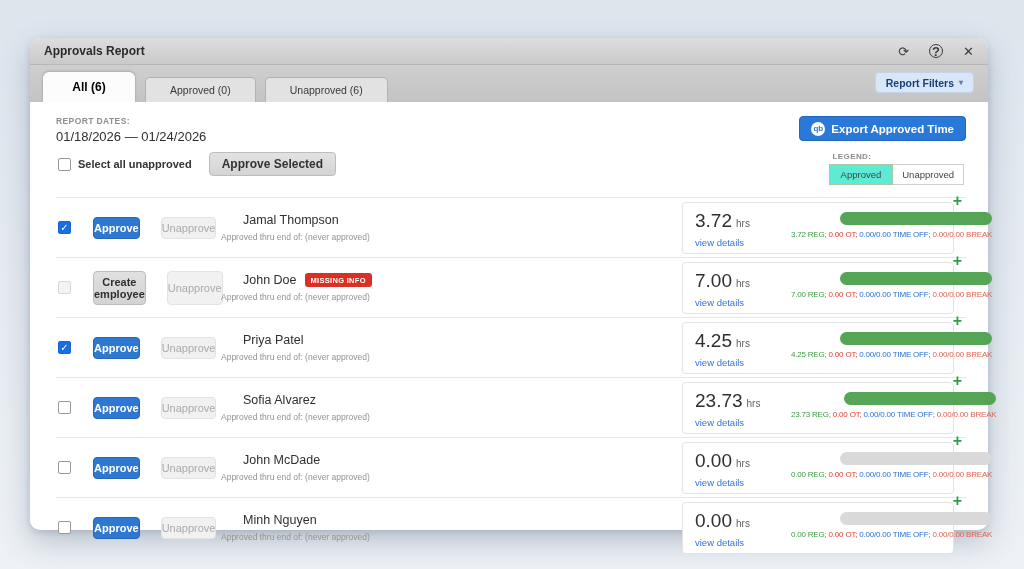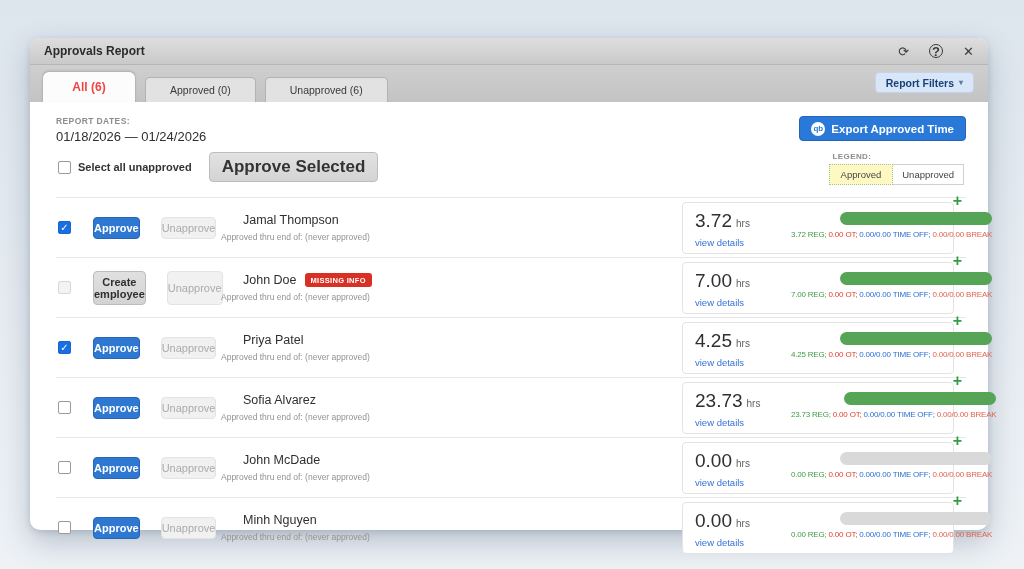--- a/index.html
+++ b/index.html
@@ -20,21 +20,21 @@
   .tb-icons span { font-size:13px; cursor:default; line-height:1; }
   .icon-help { display:inline-block; width:14px; height:14px; border:1.4px solid #3c3c3c;
     border-radius:50%; font-size:9px; text-align:center; line-height:12px; font-weight:bold; }
 
   
   .tabstrip { position:relative; height:37px;
     background:linear-gradient(#cfcfcf,#c3c3c3); }
   .tabs { position:absolute; left:12px; bottom:0; display:flex; align-items:flex-end; }
   .tab { cursor:pointer; }
   .tab.active { width:94px; height:31px; background:#fcfcfc; border:1px solid #b5b5b5; border-bottom:none;
-    border-radius:7px 7px 0 0; font-size:12px; font-weight:bold; color:#ef4444;
+    border-radius:7px 7px 0 0; font-size:12px; font-weight:bold; color:#000000;
     display:flex; align-items:center; justify-content:center; box-shadow:0 -1px 2px rgba(0,0,0,.08); }
   .tab.inactive { height:25px; background:#e2e2e2; border:1px solid #b2b2b2; border-bottom:none;
     border-radius:5px 5px 0 0; font-size:10.5px; color:#3a3a3a; padding:0 24px;
     display:flex; align-items:center; margin-left:9px; }
   .report-filters { position:absolute; right:14px; top:7px; height:21px;
     background:#d9e6f7; border:1px solid #c2d3ea; border-radius:4px;
     font-size:10.5px; font-weight:bold; color:#16407a; padding:9px 10px;
     display:flex; align-items:center; gap:5px; cursor:pointer; }
   .report-filters .caret { font-size:8px; color:#5f7ca8; }
 
@@ -47,26 +47,26 @@
     color:#fff; font-size:11.5px; font-weight:bold; display:flex; align-items:center; gap:6px;
     padding:0 11px; cursor:pointer; }
   .qb-circle { width:14px; height:14px; background:#fff; border-radius:50%;
     color:#2a79d8; font-size:8px; font-weight:bold; display:flex; align-items:center;
     justify-content:center;text-align:center; }
 
   .secondrow { display:flex; justify-content:space-between; align-items:flex-start; margin-top:8px; }
   .selectall { display:flex; align-items:center; gap:7px; }
   .selectall label { font-size:11px; font-weight:bold; color:#333; }
   .approve-selected { margin-left:10px; background:linear-gradient(#e2e2e2,#d4d4d4);
-    border:1px solid #bdbdbd; border-radius:4px; font-size:17px; font-weight:bold; color:#333;
+    border:1px solid #bdbdbd; border-radius:4px; font-size:12px; font-weight:bold; color:#333;
     padding:4px 12px; cursor:pointer; }
   .legendbox { text-align:left; margin-right:2px; }
   .legend-label { font-size:8px; font-weight:bold; letter-spacing:.4px; color:#8d8d8d; margin-left:4px; }
   .legend-items { display:flex; margin-top:3px; }
-  .legend-approved { background:#fef9c3; border:1px dotted #a3c49d; font-size:9.5px; color:#444;
+  .legend-approved { background:#5eead4; border:1px dotted #a3c49d; font-size:9.5px; color:#444;
     padding:4px 11px; }
   .legend-unapproved { background:#fff; border:1px solid #cfcfcf; border-left:none; font-size:9.5px;
     color:#444; padding:4px 9px; }
 
   
   .rows { margin-top:12px; }
   .row { display:flex; align-items:center; height:60px; border-top:1px solid #e7e7e7; position:relative; }
   .row-check { appearance:none; -webkit-appearance:none; width:13px; height:13px;
     border:1px solid #999; border-radius:2px; background:#fff; margin-left:2px; cursor:pointer; flex:none; }
   .row-check:checked { background:#1a6fe0; border-color:#1667d2; }

